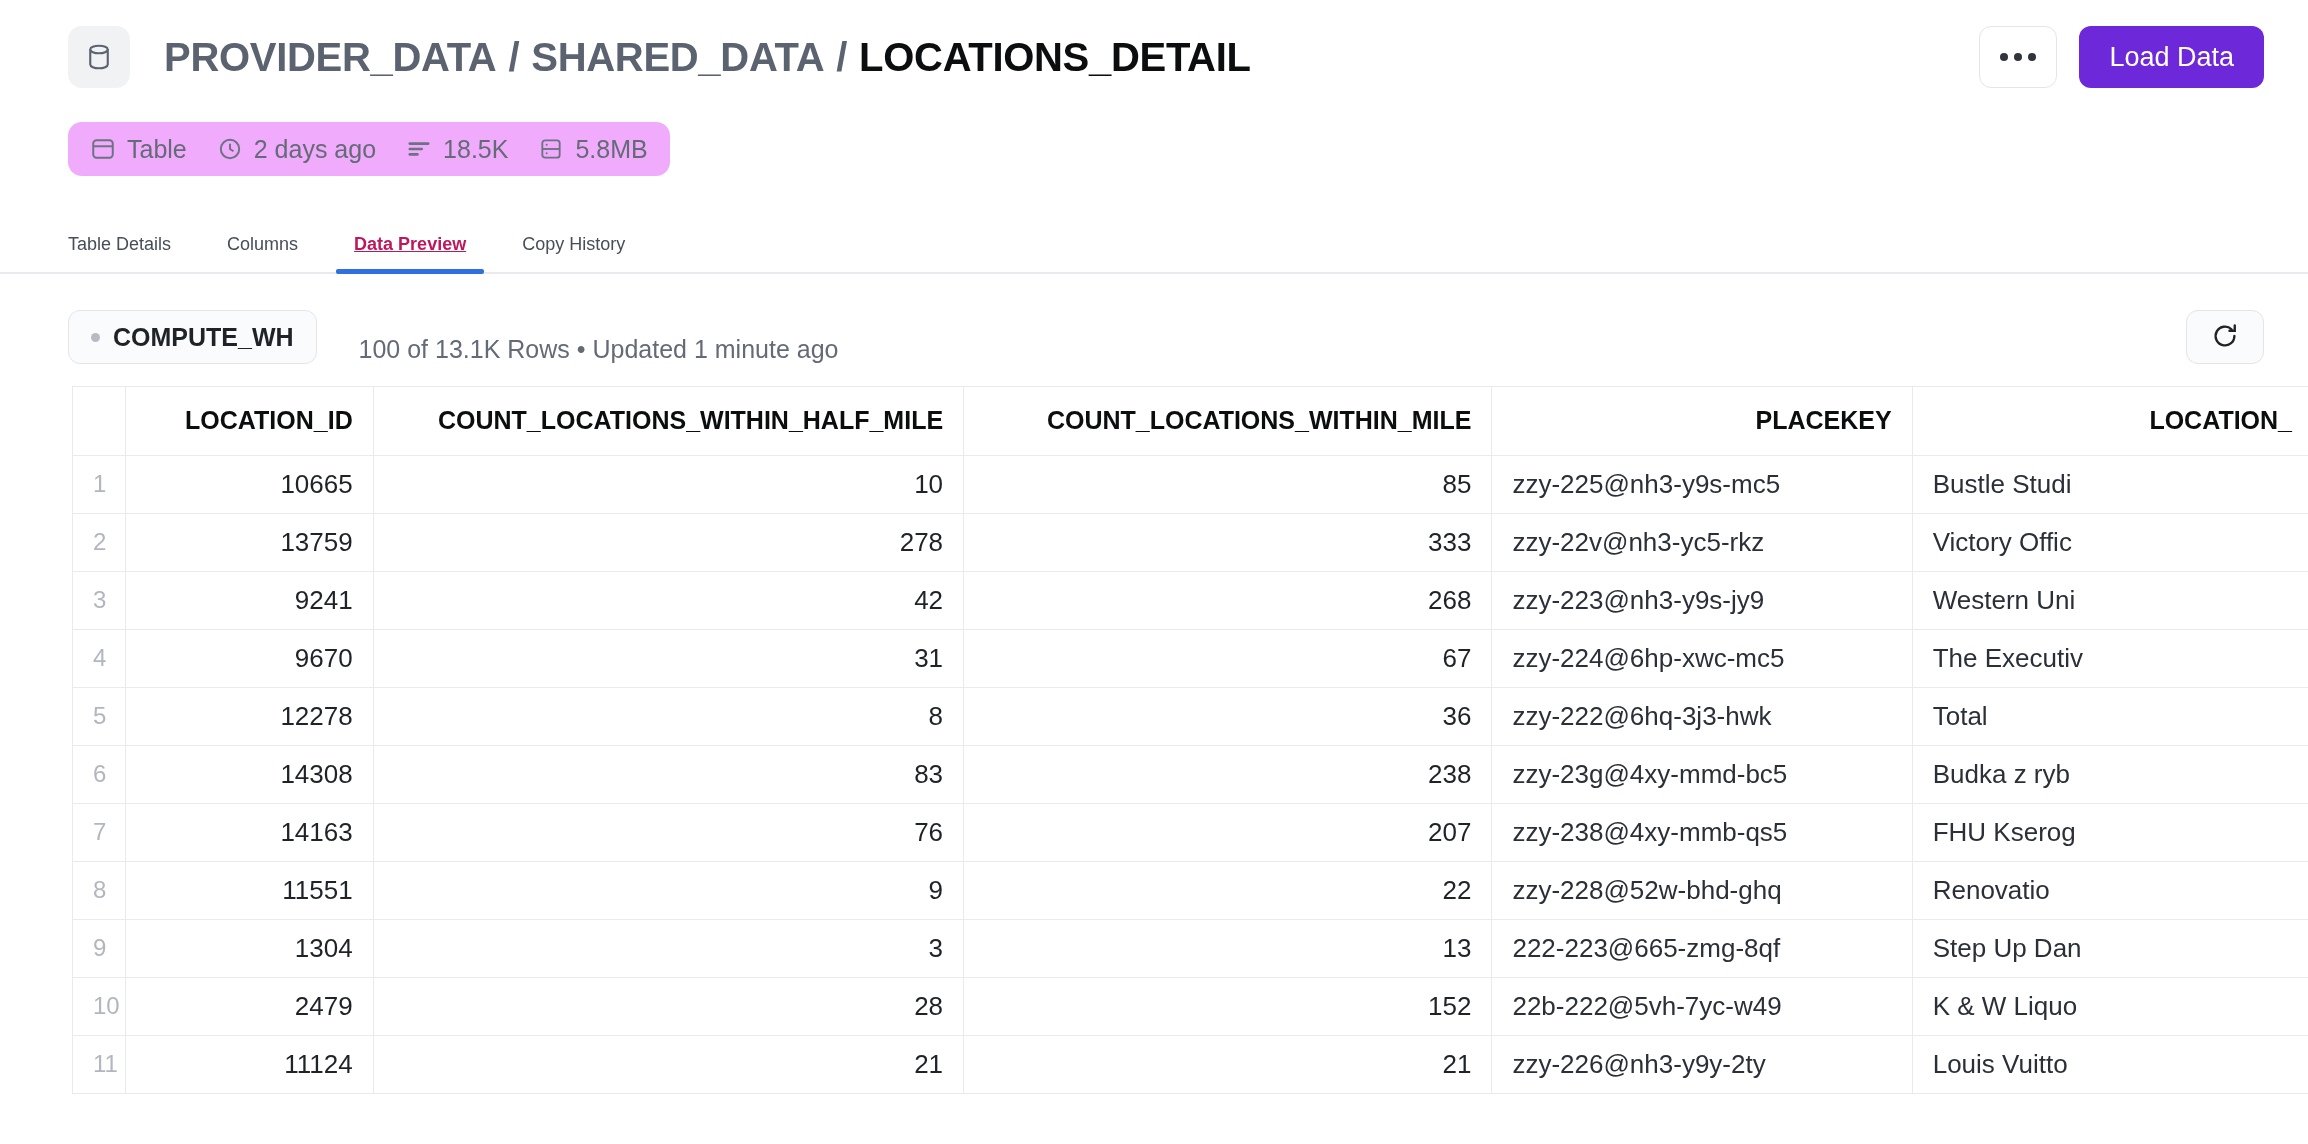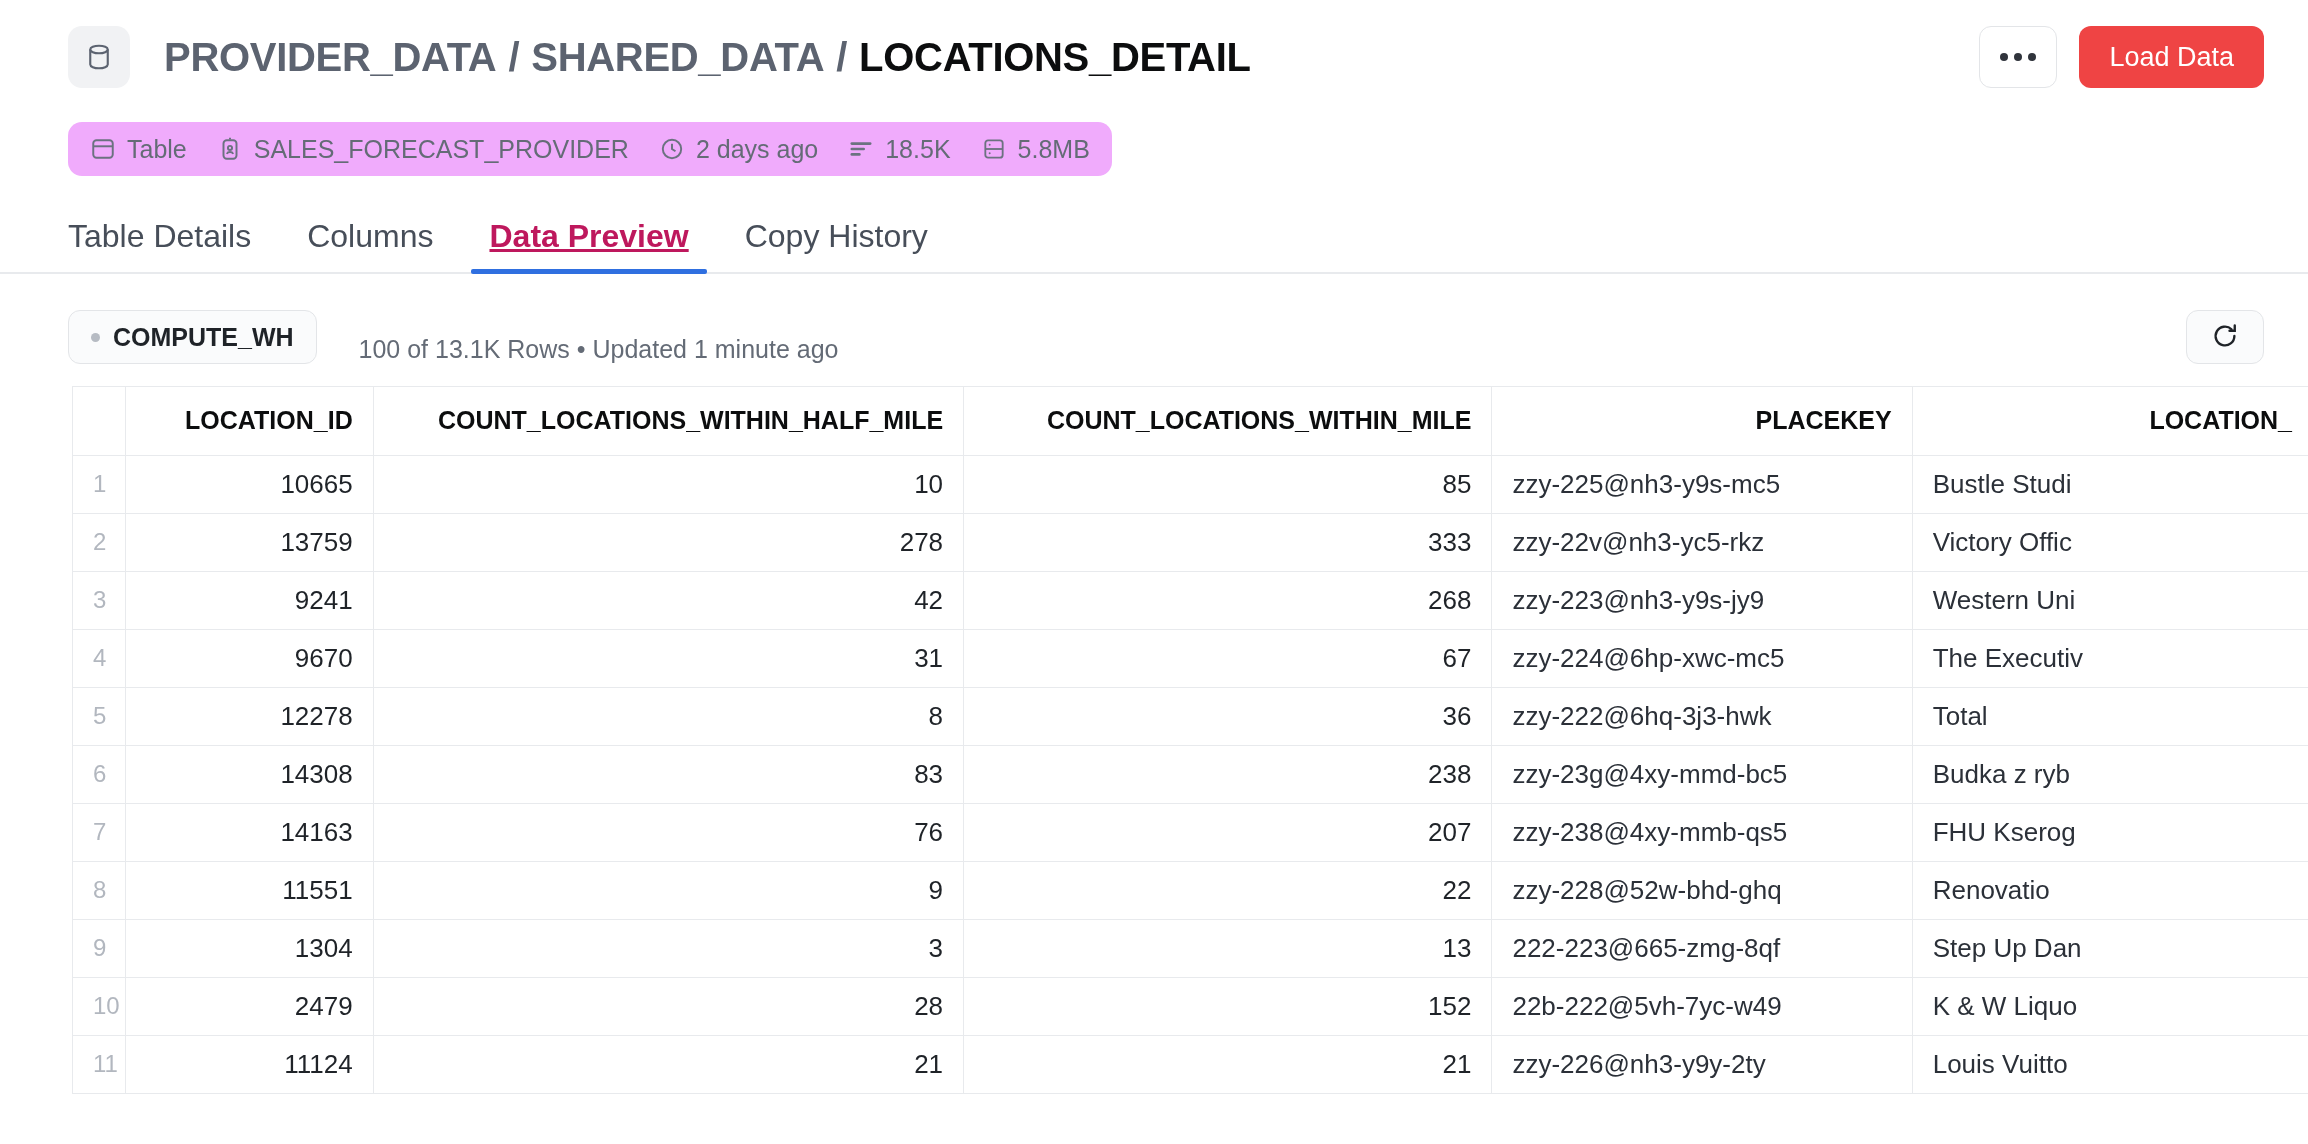--- a/index.html
+++ b/index.html
@@ -37,21 +37,21 @@
     width: 78px; height: 62px; border: 1.5px solid #e3e5e8;
     background: #fff; border-radius: 12px; cursor: pointer;
     display: flex; align-items: center; justify-content: center;
     gap: 6px;
   }
   .btn-ellipsis i {
     width: 8px; height: 8px; border-radius: 50%; background: #30343c; display: block;
   }
   .btn-load {
     margin-left: 22px; height: 62px; padding: 0 30px;
-    background: #ef4444; color: #fff; border: none; border-radius: 12px;
+    background: #6d28d9; color: #fff; border: none; border-radius: 12px;
     font-family: "Liberation Sans", sans-serif;
     font-size: 27px; font-weight: 500; cursor: pointer;
     display: flex; align-items: center;
   }
 
   
   .meta-strip {
     margin: 22px 0 0 68px;
     display: inline-flex; align-items: center;
     background: #f0abfc; border-radius: 14px;
@@ -65,21 +65,21 @@
   .meta-item svg { display: block; flex: 0 0 auto; }
 
   
   .tabs {
     margin-top: 36px; padding: 0 44px 0 68px;
     display: flex; align-items: flex-end; gap: 0;
     border-bottom: 2px solid #e8eaed;
     height: 62px; position: relative;
   }
   .tab {
-    font-size: 32px; color: #474e59; cursor: pointer;
+    font-size: 18px; color: #474e59; cursor: pointer;
     padding: 0 18px 17px 18px; margin-right: 20px;
     position: relative; white-space: nowrap;
   }
   .tab:first-child { margin-left: -18px; }
   .tab.active { color: #be185d; font-weight: 700; text-decoration: underline; }
   .tab.active::after {
     content: ""; position: absolute; left: 0; right: 0; bottom: -2px;
     height: 5px; background: #2f6fe0; border-radius: 2px;
   }
 
@@ -171,31 +171,20 @@
         <svg width="26" height="26" viewBox="0 0 24 24" fill="none" stroke="#6b7280" stroke-width="1.8">
           <rect x="3" y="4" width="18" height="16" rx="3"></rect>
           <path d="M3 9.5h18"></path>
         </svg>
       </span>
       <span>Table</span>
     </div>
     <div class="meta-item">
       <span>
         <svg width="26" height="26" viewBox="0 0 24 24" fill="none" stroke="#6b7280" stroke-width="1.8">
-          <rect x="6" y="4" width="12" height="17" rx="3"></rect>
-          <circle cx="12" cy="11" r="1.9"></circle>
-          <path d="M9 16.5c.6-1.2 1.7-1.8 3-1.8s2.4.6 3 1.8"></path>
-          <path d="M12 1.6v1.6"></path>
-        </svg>
-      </span>
-      <span>SALES_FORECAST_PROVIDER</span>
-    </div>
-    <div class="meta-item">
-      <span>
-        <svg width="26" height="26" viewBox="0 0 24 24" fill="none" stroke="#6b7280" stroke-width="1.8">
           <circle cx="12" cy="12" r="8.5"></circle>
           <path d="M12 7.2V12l3.2 2.1"></path>
         </svg>
       </span>
       <span>2 days ago</span>
     </div>
     <div class="meta-item">
       <span>
         <svg width="26" height="26" viewBox="0 0 24 24" fill="none" stroke="#6b7280" stroke-width="2.4" stroke-linecap="round">
           <path d="M3.5 7h17"></path>

